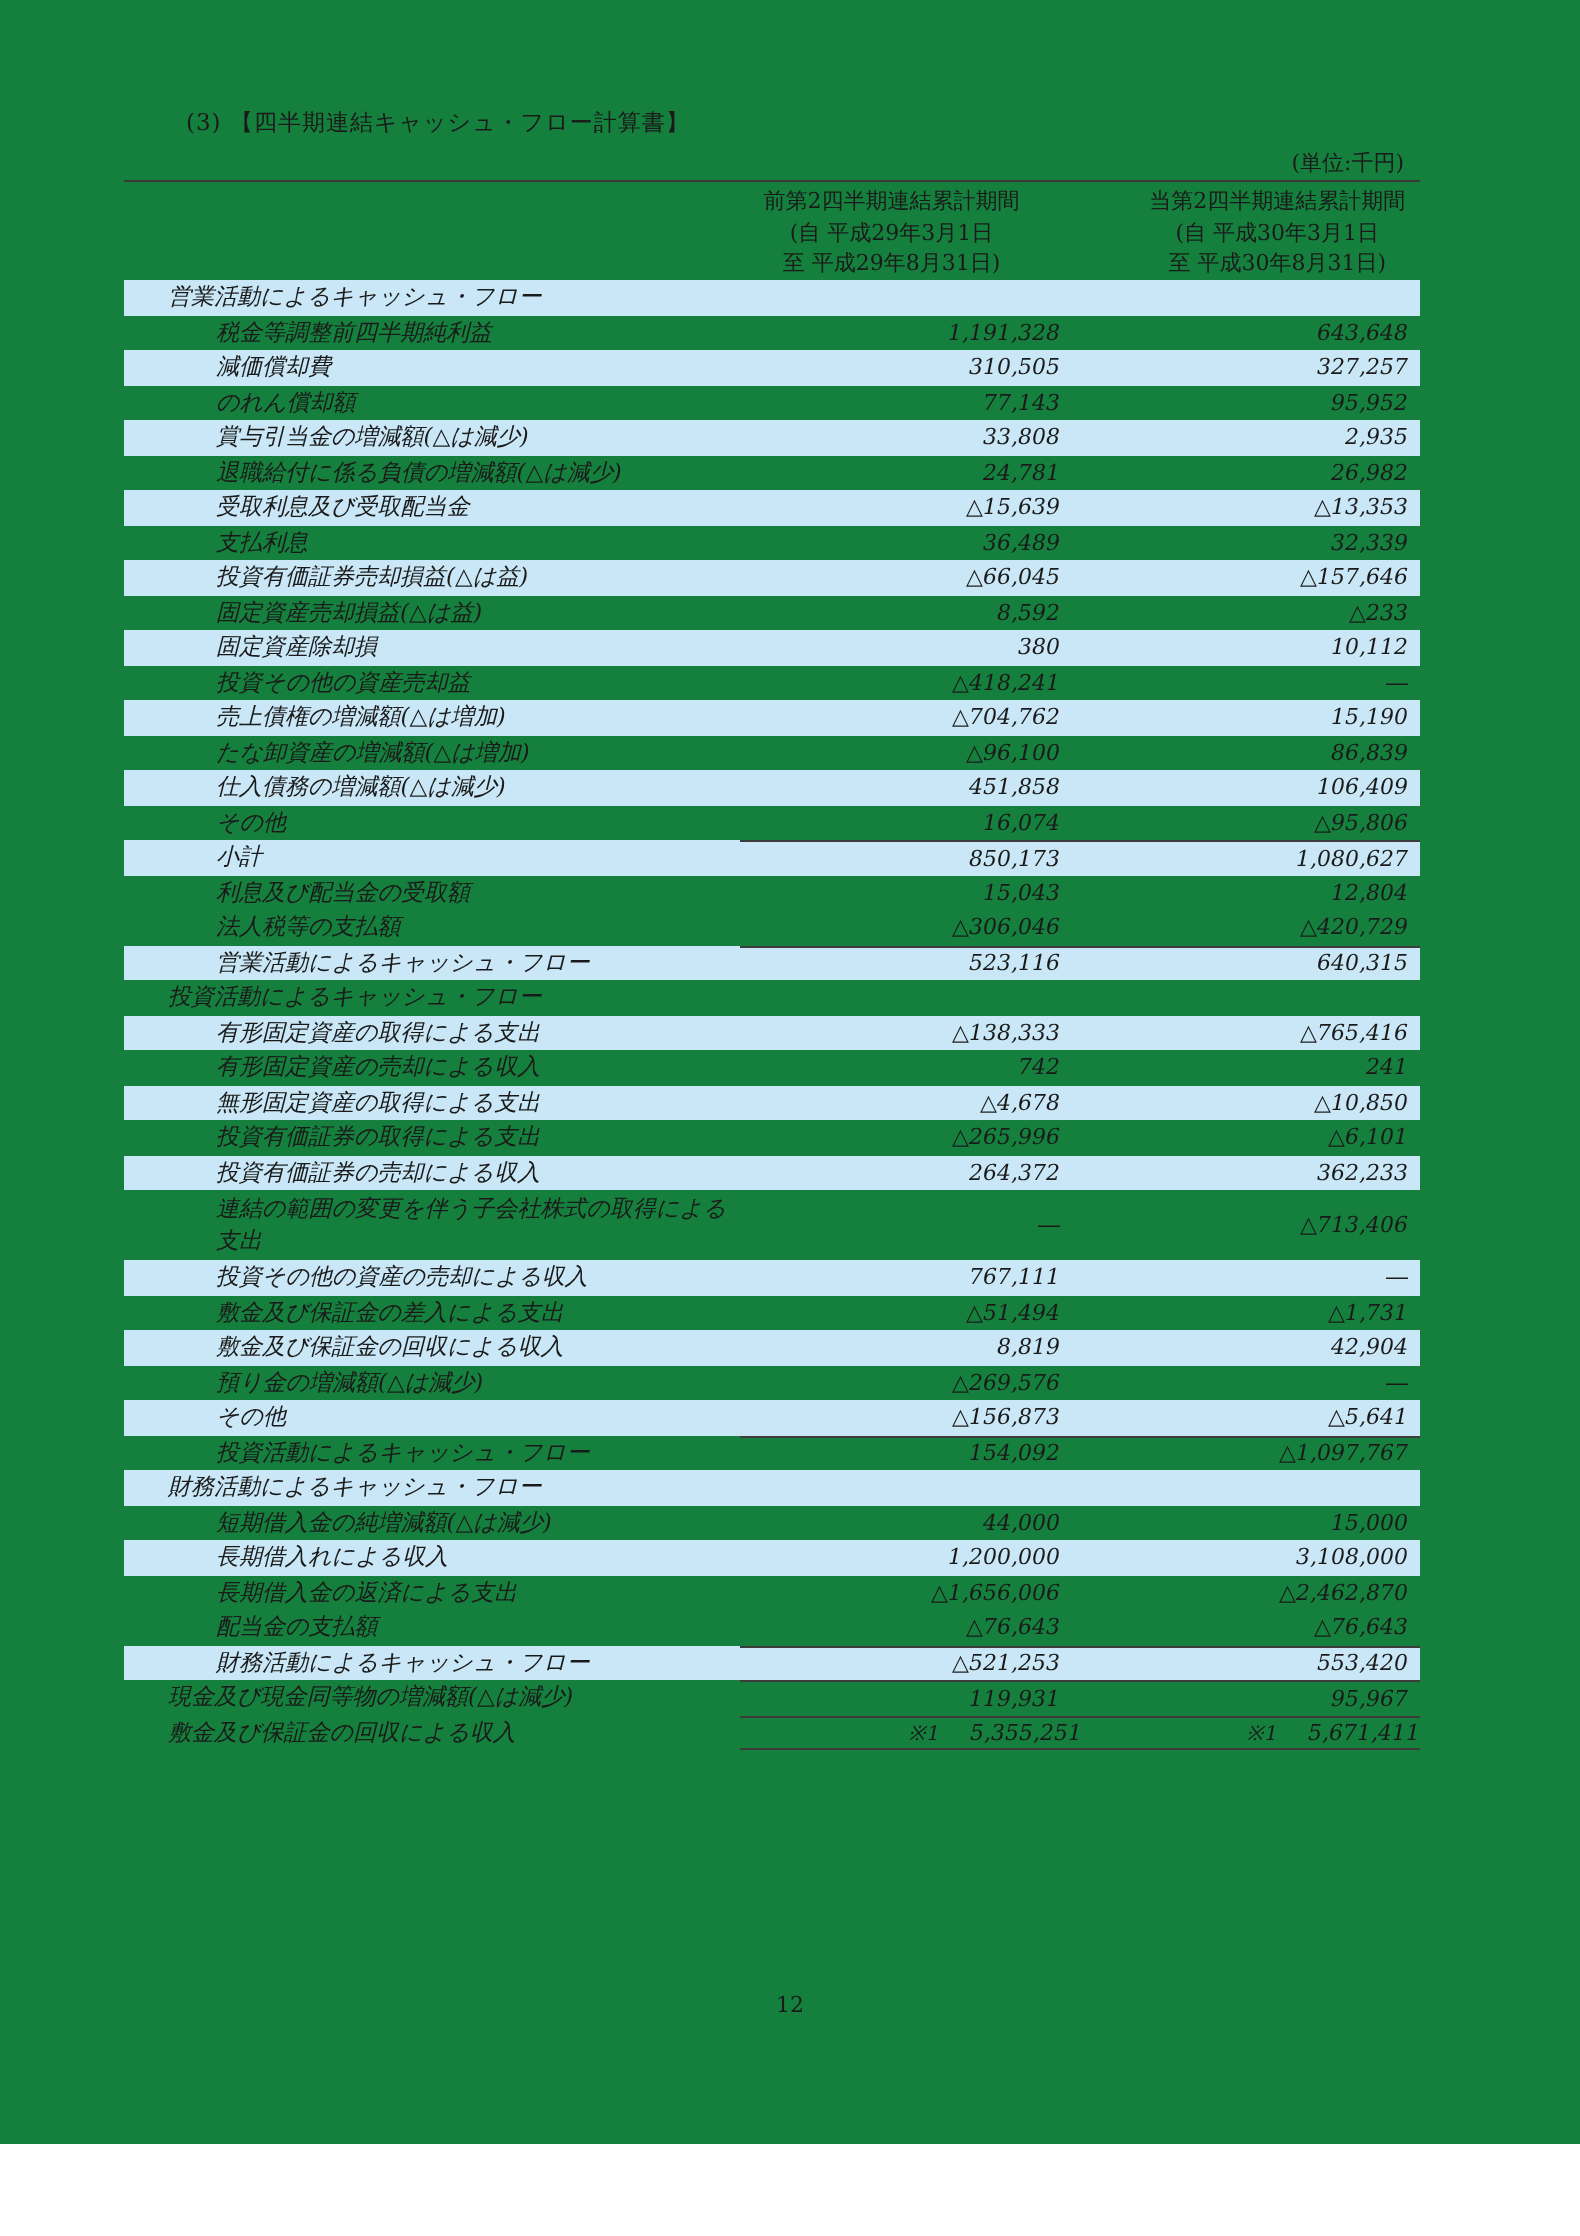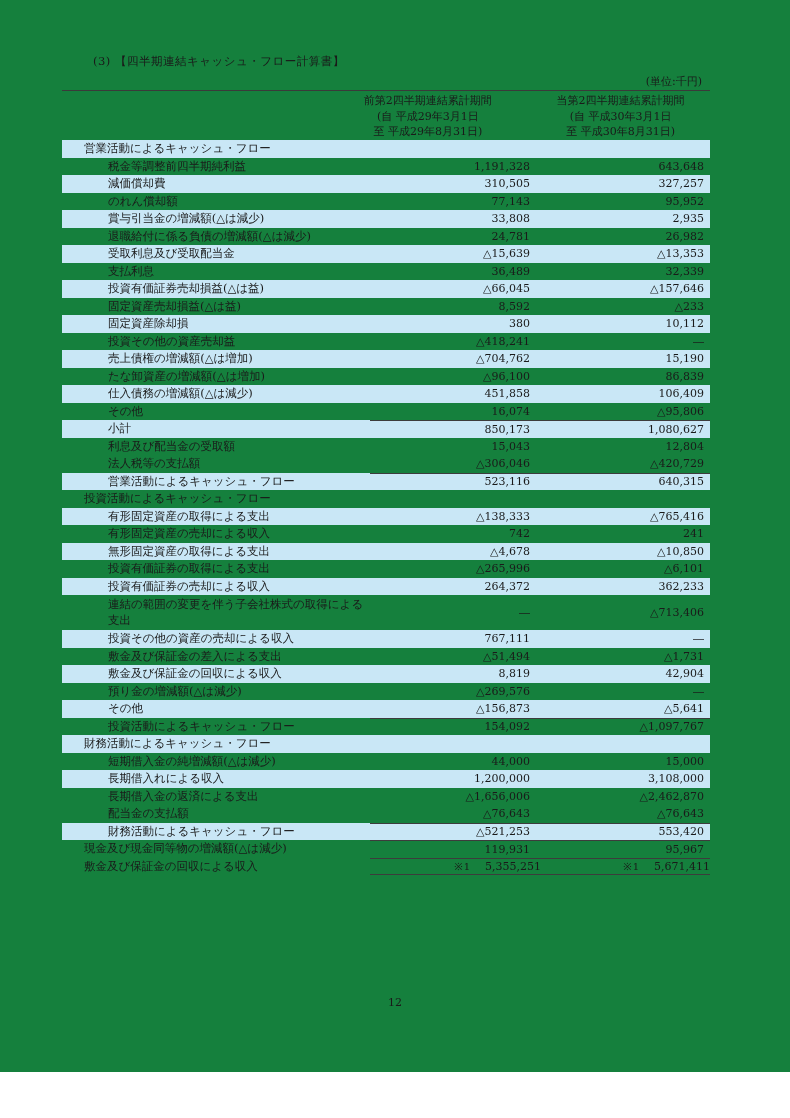--- a/index.html
+++ b/index.html
@@ -4,27 +4,27 @@
 <style>
   * { margin:0; padding:0; box-sizing:border-box; }
   html,body { width:790px; height:1118px; background:#ffffff; position:relative;
               font-family:"DejaVu Serif","Liberation Serif",serif; color:#1a1a1a; }
   .page { position:absolute; inset:0; width:790px; height:1072px; background:#15803d; overflow:hidden; }
 
   .doc-title { position:absolute; left:93px; top:54px; font-size:11.5px; letter-spacing:.5px; white-space:nowrap; }
   .unit-label { position:absolute; top:74px; left:62px; width:648px; text-align:right; font-size:11px; padding-right:8px; }
   .top-rule { position:absolute; left:62px; top:90px; width:648px; height:0; border-top:1px solid #3a3a3a; }
 
-  .col-headers { position:absolute; left:45px; top:93px; width:648px; display:flex;gap:48px; }
+  .col-headers { position:absolute; left:63px; top:93px; width:648px; display:flex;gap:48px; }
   .col-headers .spacer { width:308px; }
   .colhead { width:170px; text-align:center; font-size:11px; line-height:15.5px; }
   .colhead:last-child { width:170px; }
 
   .tbl { position:absolute; left:62px; top:140px; width:648px; }
-  .row { display:flex; width:648px; height:17.5px; }
+  .row { display:flex; width:648px; height:17.5px;font-style:italic; }
   .row.tall { height:35px; }
   .row.shade { background:#c9e7f6; }
   .c0 { width:308px; padding-left:46px; padding-right:4px; font-size:11.5px;
         display:flex; align-items:center; line-height:15.5px; }
   .row.lv0 .c0 { padding-left:22px; }
   .val { display:flex; justify-content:flex-end; align-items:center; font-size:11px; white-space:nowrap; }
   .c1 { width:172px; padding-right:12px; }
   .c2 { width:168px; padding-right:6px; }
   .row.topline .c1, .row.topline .c2 { border-top:1px solid #3c3c3c; }
   .row.endline .c1, .row.endline .c2 { border-bottom:1px solid #3c3c3c; }

